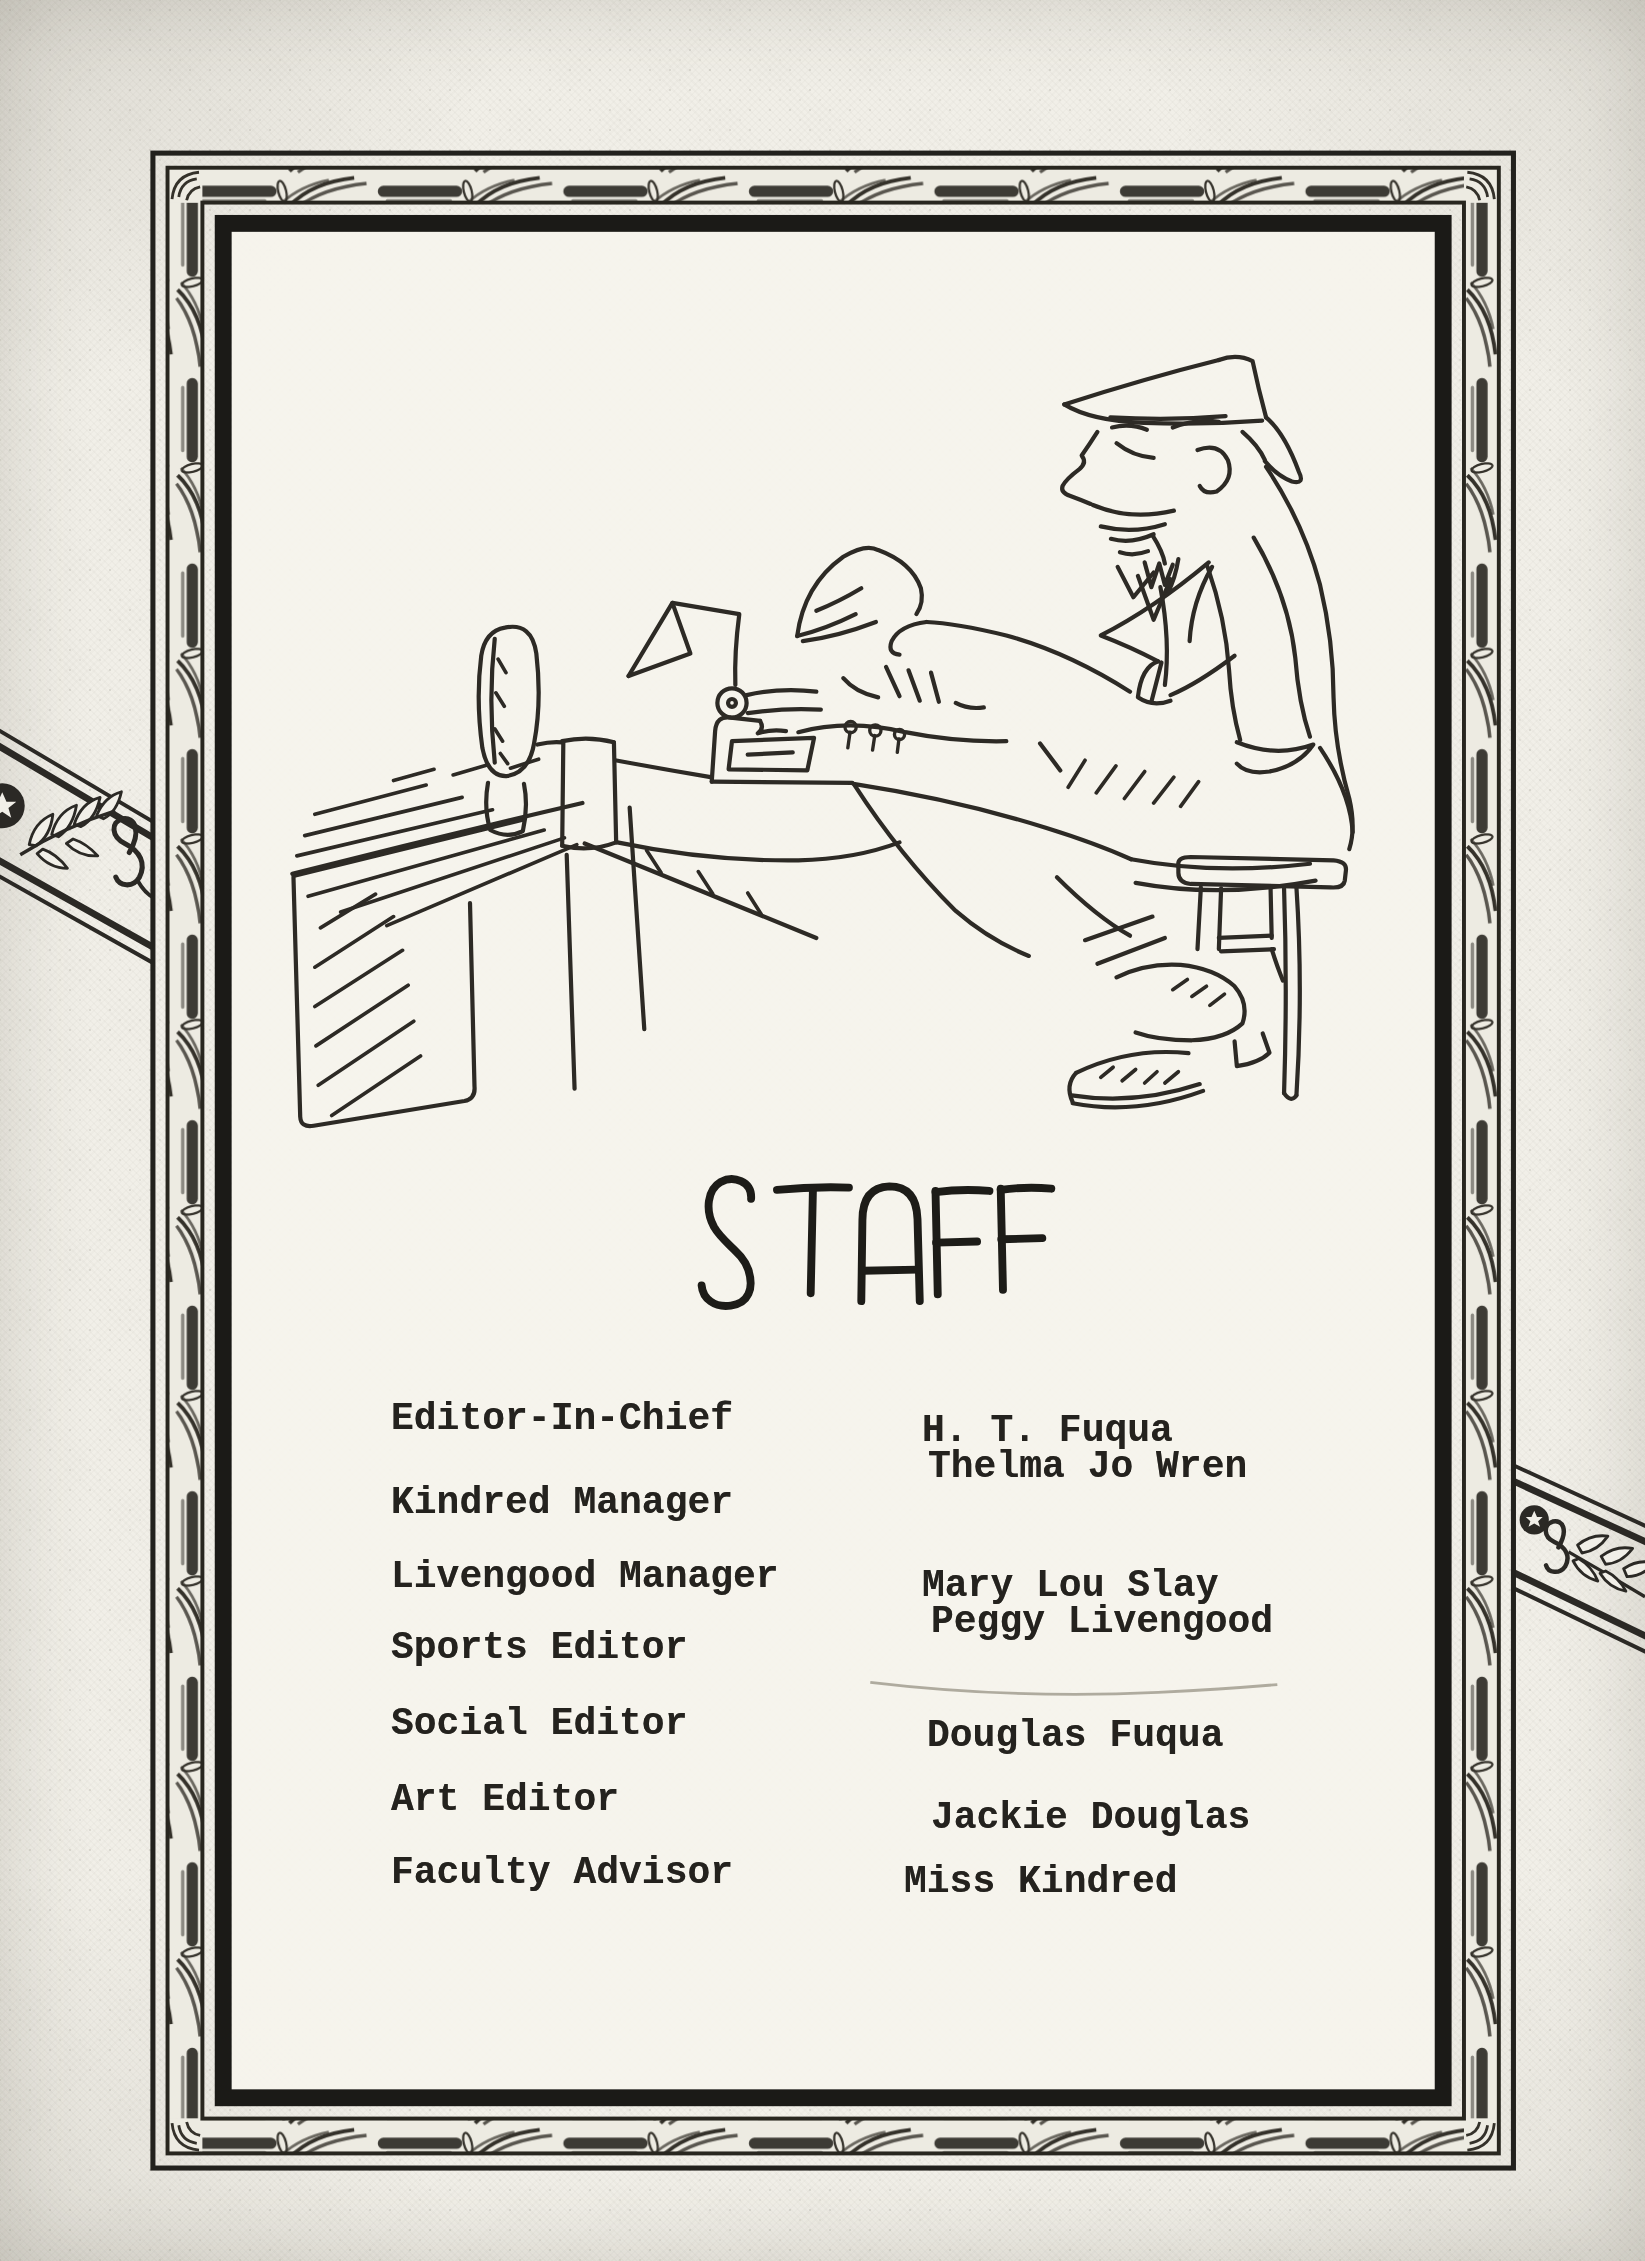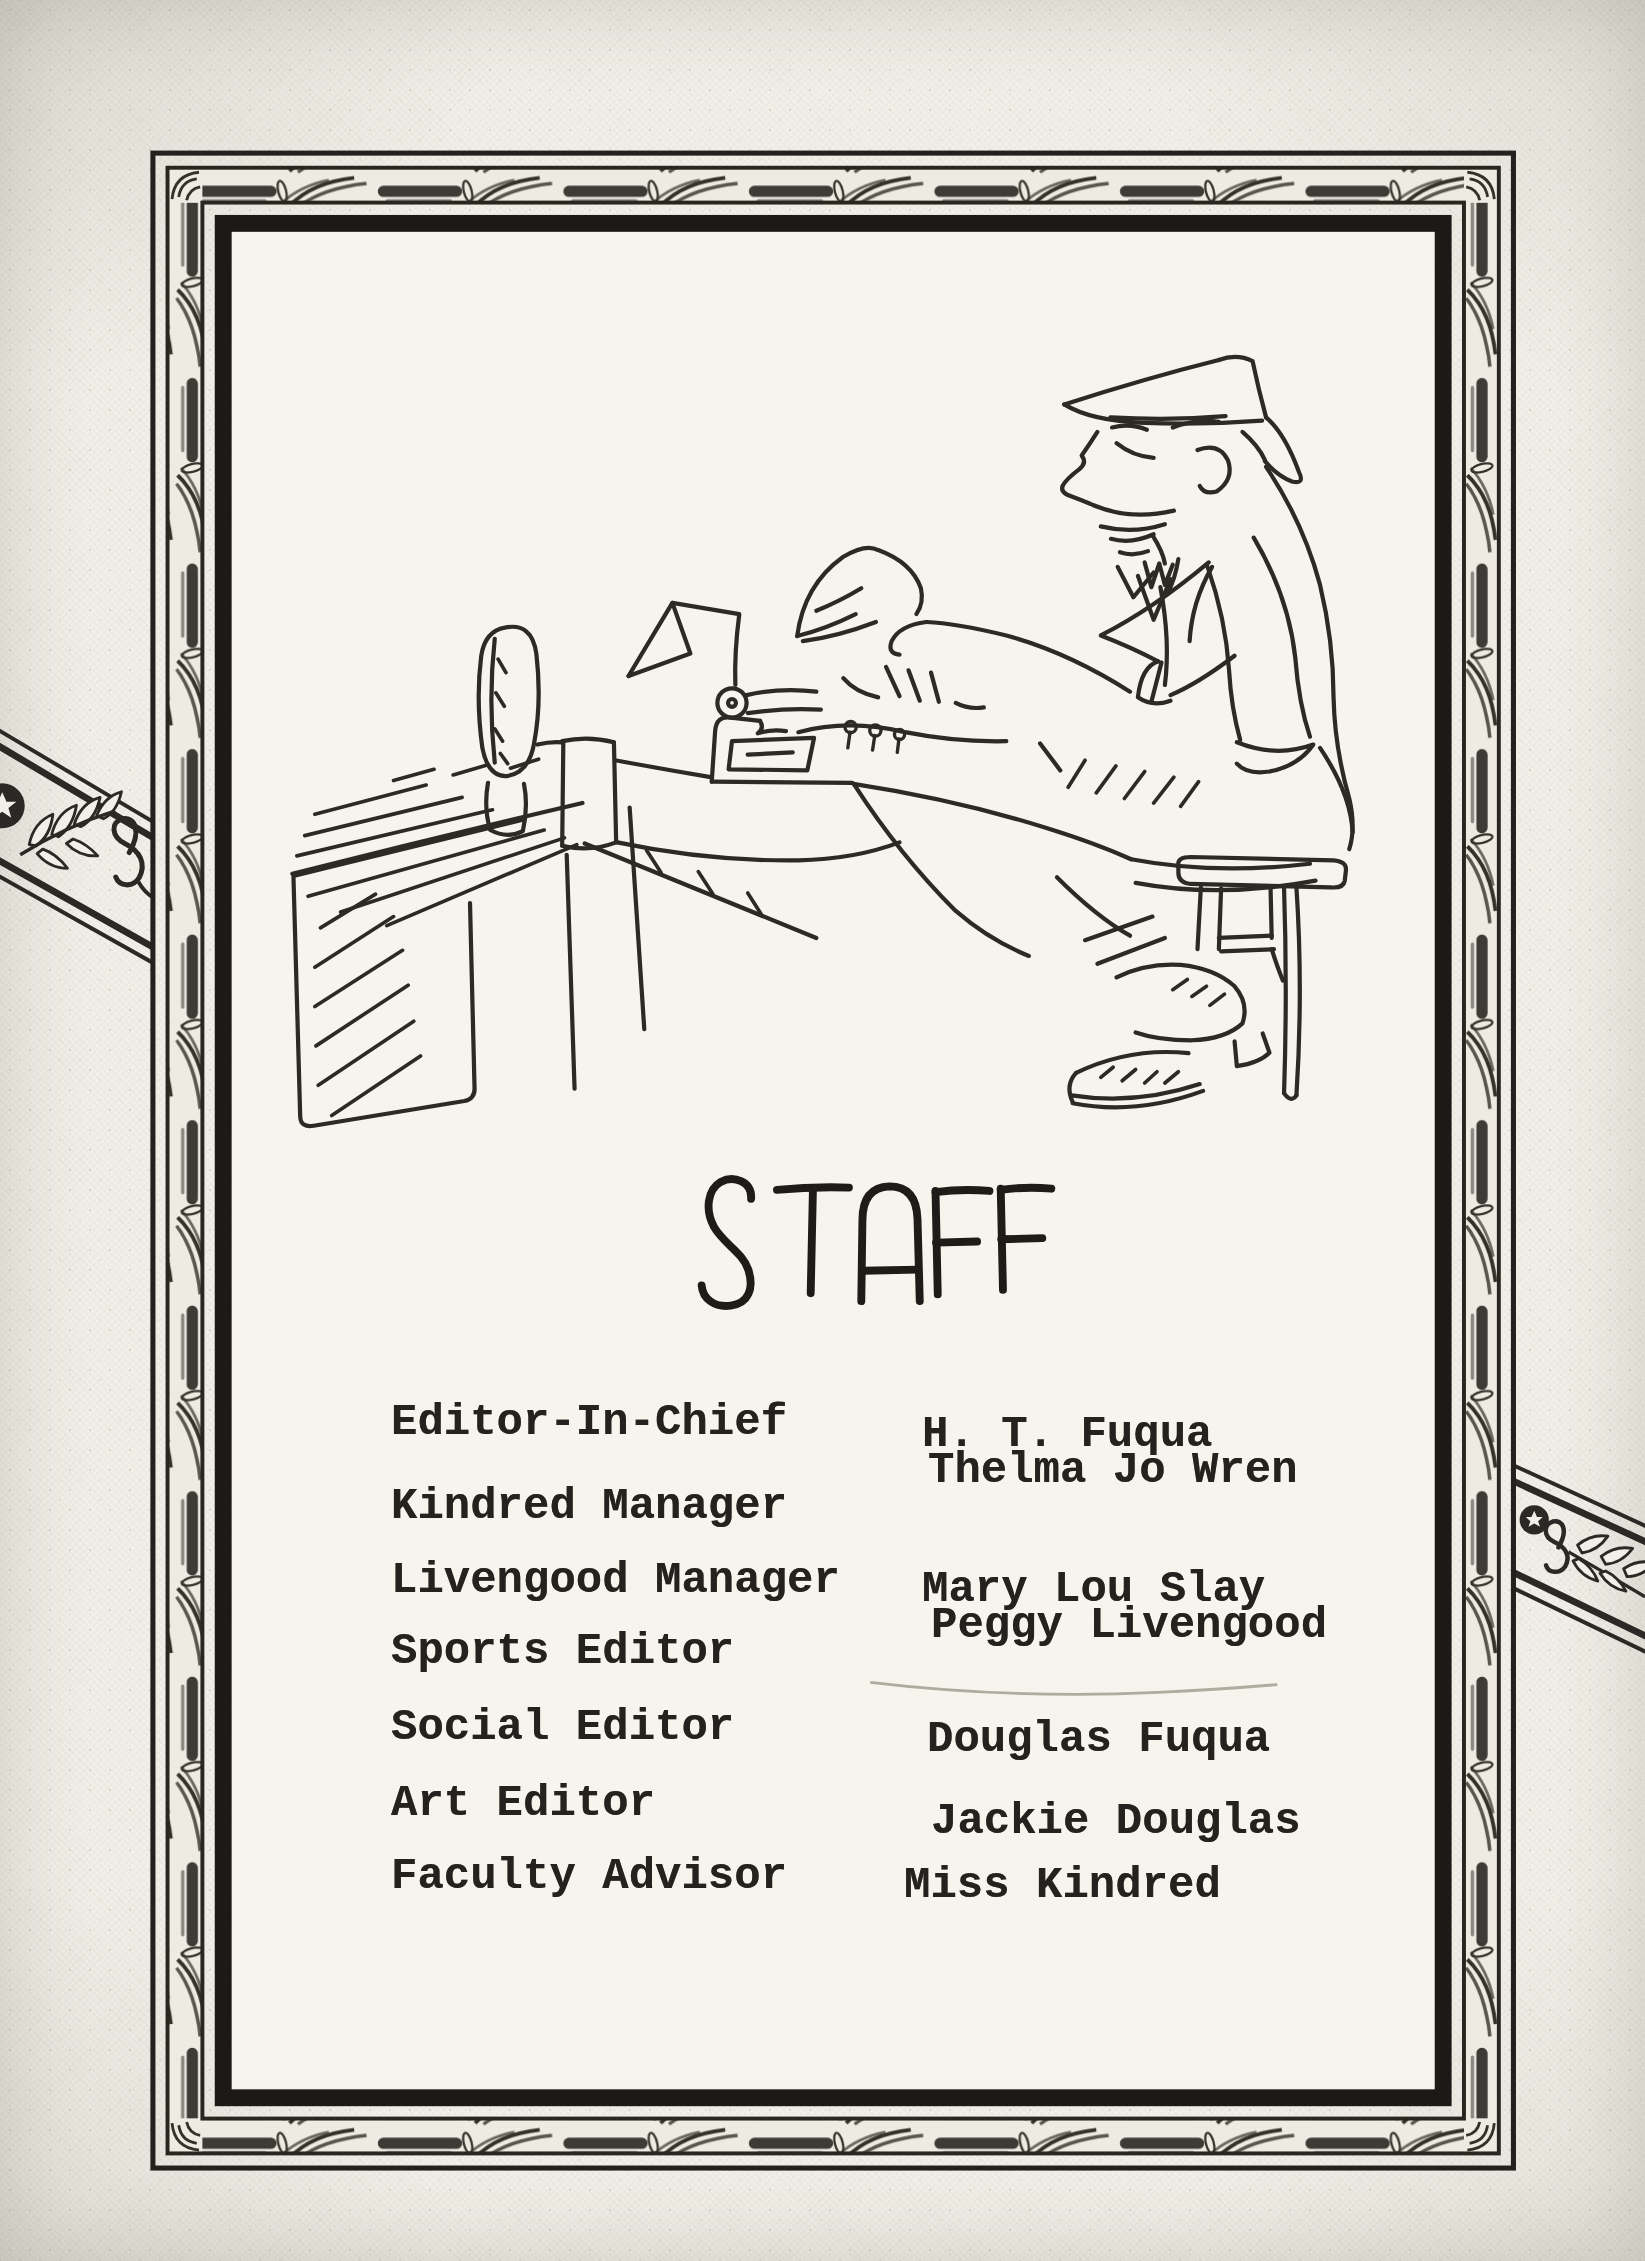--- a/index.html
+++ b/index.html
@@ -37,21 +37,21 @@
   .inner-paper{
     position:absolute;left:232px;top:232px;width:1203px;height:1858px;
     background:rgba(246,244,237,0.92);z-index:2;
   }
   svg.graphics{position:absolute;left:0;top:0;z-index:3;}
 
   .text-layer{position:absolute;inset:0;z-index:4;}
   .tw{
     position:absolute;white-space:nowrap;
     font-family:"Liberation Mono","DejaVu Sans Mono",monospace;
-    font-weight:700;font-size:44px;letter-spacing:0px;
+    font-weight:700;font-size:38px;letter-spacing:0px;
     color:#24221e;
     text-shadow:0 0 0.6px rgba(36,34,30,0.55);
   }
   .title-ghost{
     position:absolute;left:696px;top:1171px;width:371px;height:141px;
     font-size:129px;color:transparent;white-space:nowrap;overflow:hidden;font-style:italic;
   }
 </style>
 </head>
 <body>

